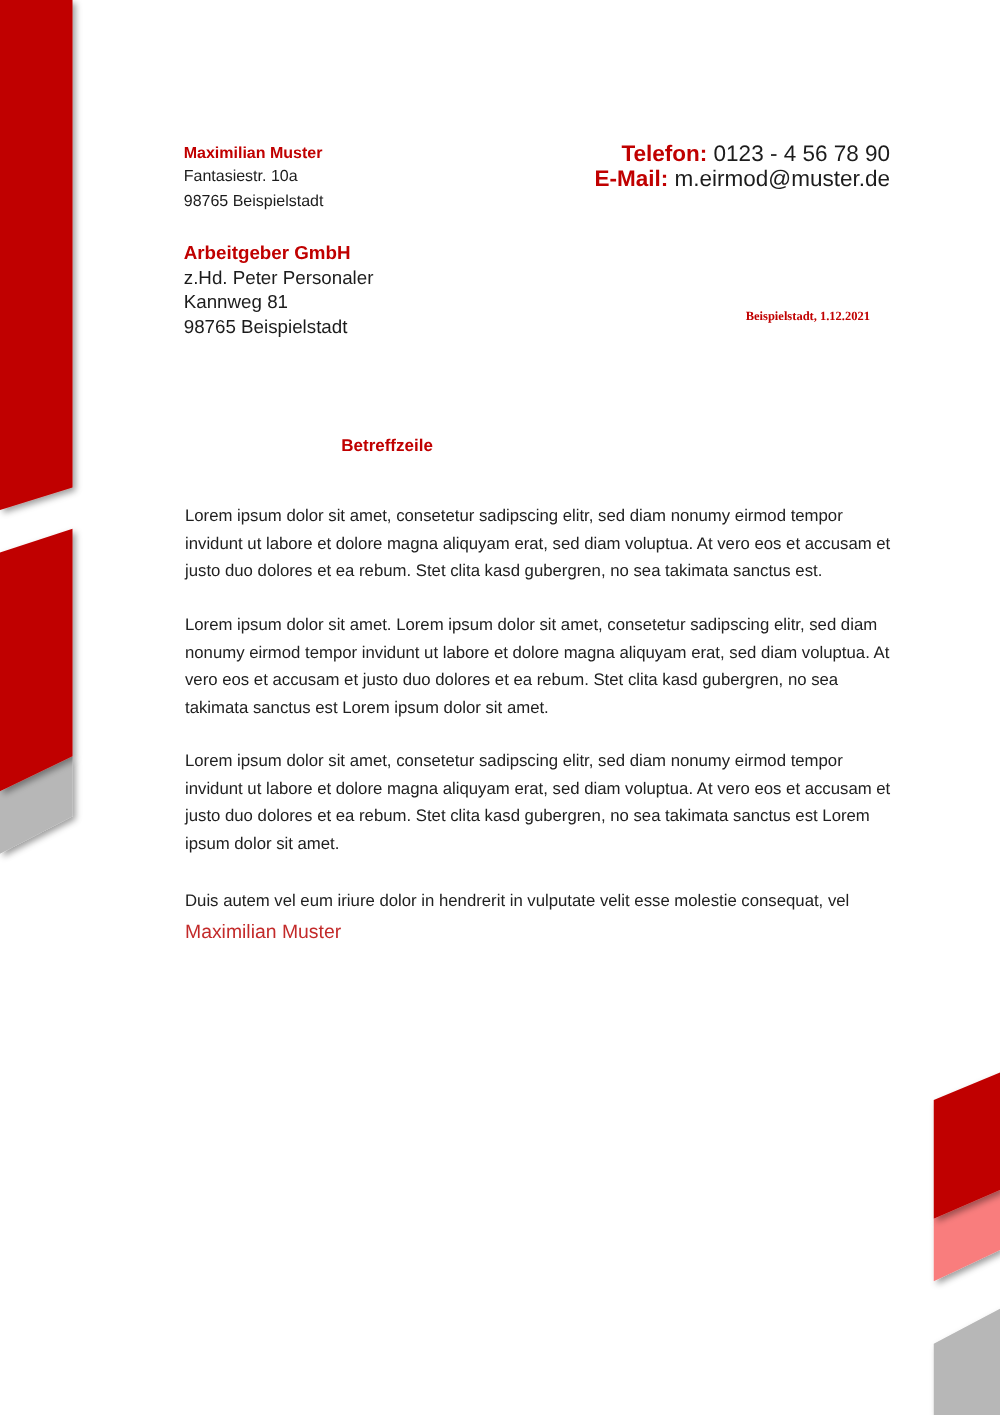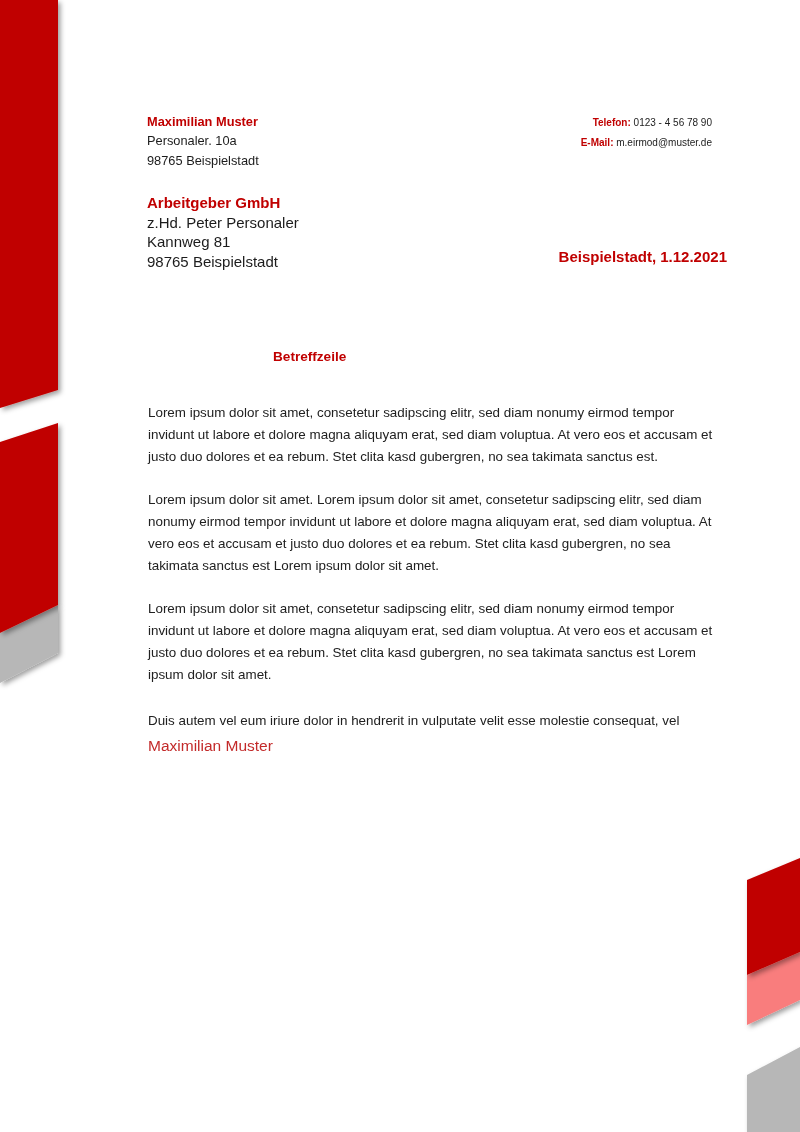--- a/index.html
+++ b/index.html
@@ -33,40 +33,41 @@
     left: 147px;
     top: 112px;
     font-size: 12.8px;
     line-height: 19.3px;
     color: #1c1c1c;
   }
   .contact-block {
     position: absolute;
     right: 88px;
     top: 113px;
-    font-size: 10px;
+    font-size: 18px;
     line-height: 20px;
     text-align: right;
     color: #1c1c1c;
   }
   .recipient-block {
     position: absolute;
     left: 147px;
     top: 193px;
     font-size: 15px;
     line-height: 19.6px;
     color: #1c1c1c;
   }
   .date-line {
     position: absolute;
-    right: 73px;
+    right: 104px;
     top: 248px;
-    font-size: 15px;
+    font-size: 10px;
     font-weight: bold;
     color: var(--brand-red, #c00000);
+    font-family: Liberation Serif, serif;
   }
   .subject-line {
     position: absolute;
     left: 257px;
     top: 349px;
     font-size: 13.6px;
     font-weight: bold;
     color: var(--brand-red, #c00000);
     padding-left: 16px;
   }
@@ -111,21 +112,21 @@
     <polygon points="0,0 58,0 58,390 0,408" filter="url(#sh)" fill="#c00000"></polygon>
     <polygon points="0,442 58,423 58,605 0,633" filter="url(#sh)" fill="#c00000"></polygon>
 
     <polygon points="747,1075 800,1047 800,1132 747,1132" filter="url(#sh)" fill="#b7b7b7"></polygon>
     <polygon points="747,975 800,952 800,1000 747,1025" filter="url(#sh)" fill="#f97d7d"></polygon>
     <polygon points="747,880 800,858 800,952 747,975" filter="url(#sh)" fill="#c00000"></polygon>
   </svg>
 
   <div class="sender-block">
     <div class="red-bold">Maximilian Muster</div>
-    <div>Personaler. 10a</div>
+    <div>Fantasiestr. 10a</div>
     <div>98765 Beispielstadt</div>
   </div>
 
   <div class="contact-block">
     <div>
       <span class="red-bold">Telefon:</span>
       <span>0123 - 4 56 78 90</span>
     </div>
     <div>
       <span class="red-bold">E-Mail:</span>

